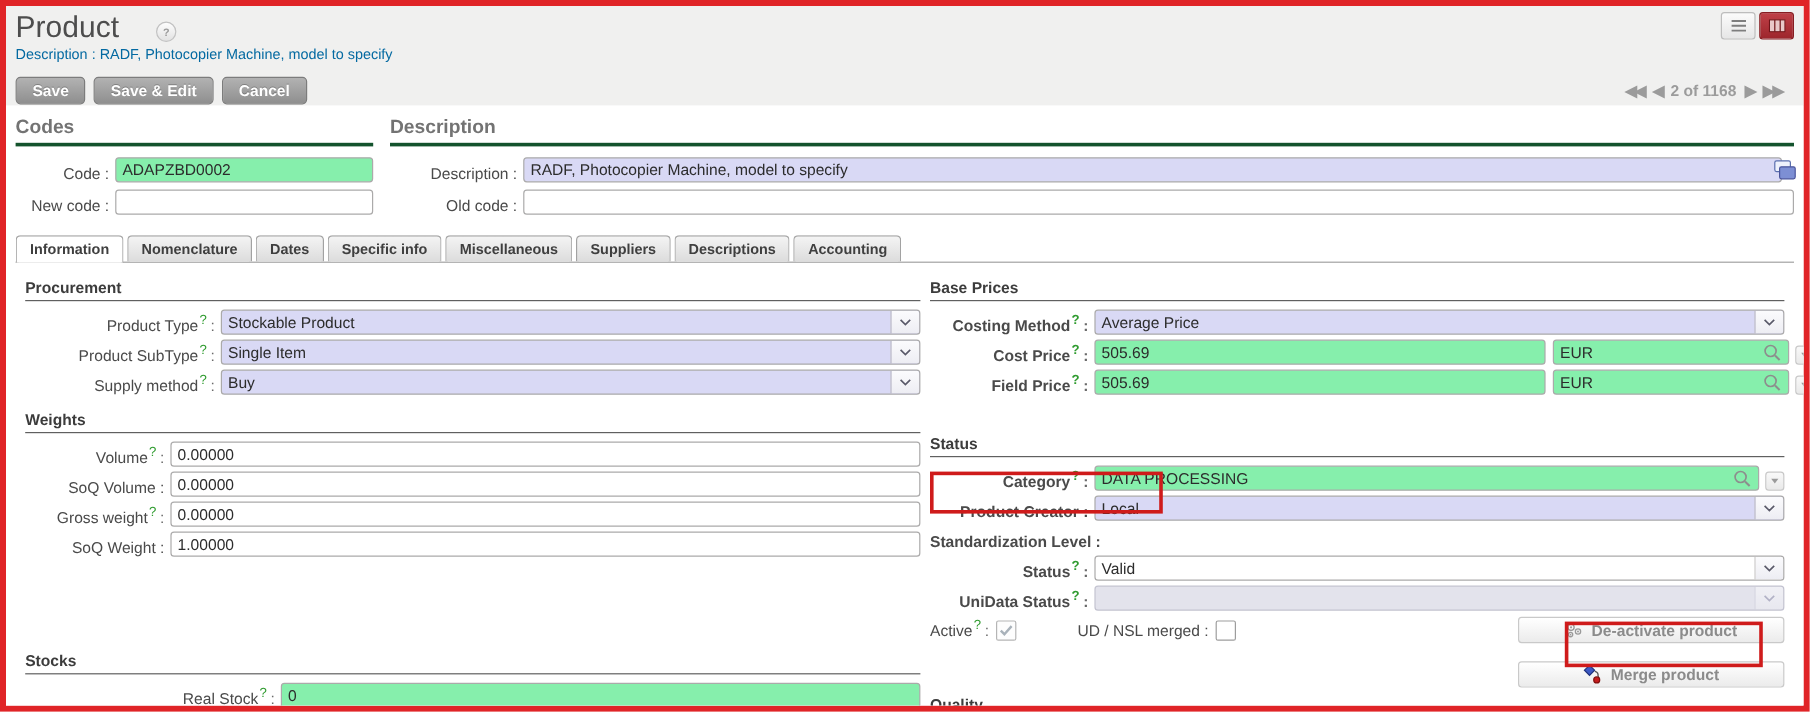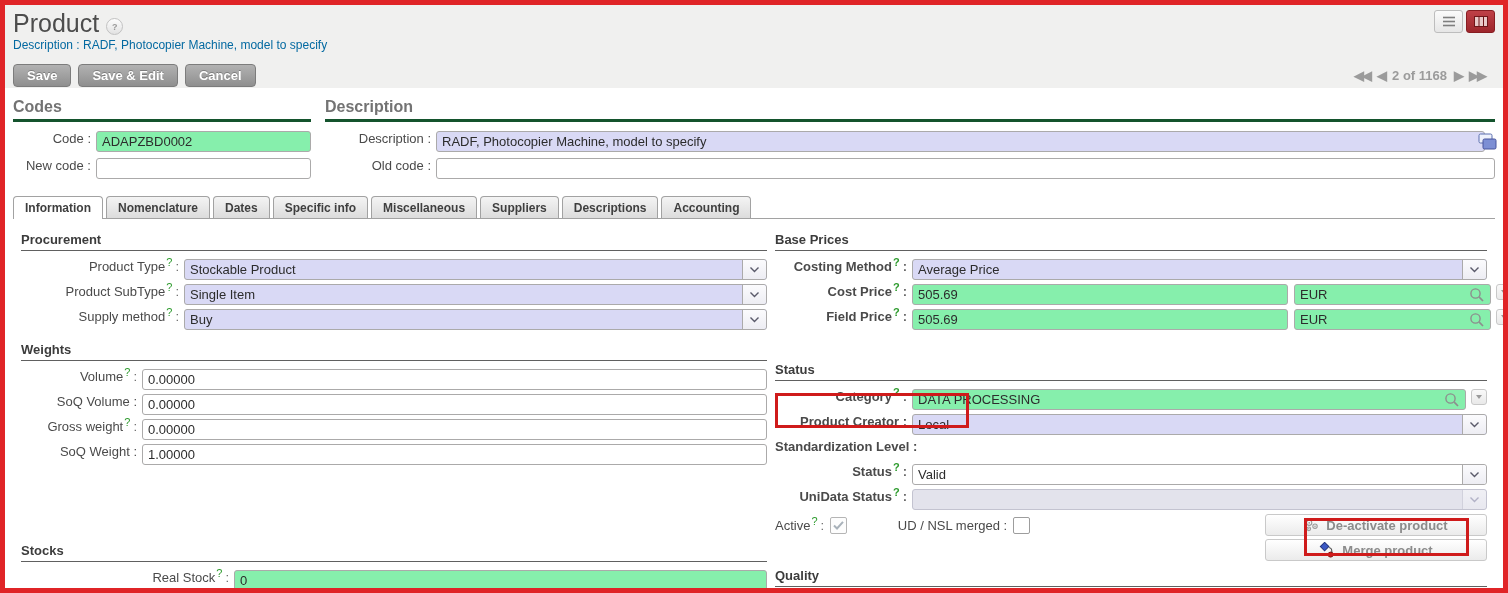--- a/index.html
+++ b/index.html
@@ -3,21 +3,21 @@
 <meta charset="utf-8">
 <style>
   html,body{margin:0;padding:0;}
   body{
     width:1508px;height:593px;box-sizing:border-box;
     border:5px solid #e02427;background:#fff;overflow:hidden;position:relative;
     font-family:"Liberation Sans",sans-serif;color:#4a4a4a;font-size:13px;
   }
   
   .tophead{background:#f0f0ef;padding:5px 8px 0 8px;height:83px;box-sizing:border-box;}
-  .title-row{display:flex;align-items:flex-start;}
+  .title-row{display:flex;align-items:flex-start;gap:24px;}
   .page-title{font-size:25px;color:#4d4d4d;font-weight:normal;line-height:27px;}
   .help-bubble{width:15px;height:15px;border-radius:50%;border:1px solid #c2c2c2;
     background:linear-gradient(#fdfdfd,#e2e2e2);color:#9a9a9a;font-size:9px;font-weight:bold;
     display:inline-flex;align-items:center;justify-content:center;margin:8px 0 0 7px;}
   .view-switch{margin-left:auto;display:flex;gap:3px;}
   .vs-btn{width:27px;height:21px;border:1px solid #bdbdbd;border-radius:3px;
     background:linear-gradient(#fbfbfb,#e6e6e6);display:flex;align-items:center;justify-content:center;}
   .vs-btn.red{background:linear-gradient(#bf4047,#9d262c);border-color:#871d22;}
   .subtitle{font-size:12px;color:#0369a1;margin-top:1px;}
   .btnrow{display:flex;align-items:center;margin-top:12px;}
@@ -27,21 +27,21 @@
   .pager{margin-left:auto;display:flex;align-items:center;gap:7px;color:#9b9b9b;
     font-size:13px;font-weight:bold;padding-right:10px;}
   .pager .arr{letter-spacing:-2px;cursor:pointer;}
   
   .formarea{padding:9px 8px 0 8px;background:#fff;}
   .ghead{font-size:16px;font-weight:bold;color:#737373;border-bottom:3px solid #14532d;
     padding:1px 0 3px 0;margin-bottom:9px;}
   .groups{display:flex;}
   .grp-codes{width:298px;margin-right:14px;flex:0 0 auto;}
   .grp-desc{flex:1;}
-  .frow{display:flex;align-items:flex-start;height:21px;margin-bottom:6px;position:relative;}
+  .frow{display:flex;align-items:flex-end;height:21px;margin-bottom:6px;position:relative;}
   .flabel{text-align:right;padding-right:5px;color:#4a4a4a;white-space:nowrap;flex:0 0 auto;}
   .help{color:#2e9b2e;font-size:11px;vertical-align:top;position:relative;top:-3px;margin:0 1px;}
   .colon{color:#6a6a6a;margin-left:2px;}
   .fld{height:21px;border:1px solid #abaaaa;border-radius:3px;background:#fff;
     display:flex;align-items:center;padding:0 5px;box-sizing:border-box;flex:1;
     color:#2c2c2c;overflow:hidden;white-space:nowrap;}
   .fld.lav{background:#d9d9f5;}
   .fld.ro{background:#86efac;}
   .fld.dis{background:#e3e3ec;border-color:#c3c3d0;}
   .chev{margin-left:auto;align-self:stretch;width:23px;border-left:1px solid #abaaaa;
@@ -75,21 +75,21 @@
   .mt-stocks{margin-top:78px;}
   .mt-quality{margin-top:6px;}
   .val376{flex:0 0 376px;}
   .cur{flex:0 0 197px;margin-left:6px;}
   .cb{width:17px;height:17px;border:1px solid #9d9d9d;border-radius:2px;background:#fff;
     display:flex;align-items:center;justify-content:center;flex:0 0 auto;box-sizing:border-box;}
   .cb.dis{border-color:#b5b5b5;background:#fdfdfd;}
   .pbtn{height:22px;width:222px;border:1px solid #c9c9c9;border-radius:3px;
     background:linear-gradient(#ffffff,#ebebeb);color:#8b8b8b;font-size:13px;font-weight:bold;
     display:flex;align-items:center;justify-content:center;gap:6px;cursor:pointer;flex:0 0 auto;box-sizing:border-box;}
-  .statusrow{display:flex;align-items:center;height:22px;margin-bottom:3px;}
+  .statusrow{display:flex;align-items:center;height:22px;margin-bottom:15px;}
   .udlabel{width:160px;text-align:right;padding-right:6px;white-space:nowrap;}
   .mergerow{display:flex;justify-content:flex-end;height:22px;margin-bottom:4px;}
   .qrow{display:flex;align-items:center;height:22px;}
   .qbtn{flex:1;margin-left:32px;width:auto;}
   .t-icon{position:absolute;right:-2px;top:2px;}
   .desc-fld{margin-right:10px;}
   
   .annot{position:absolute;border:3px solid #cf1b1b;pointer-events:none;z-index:5;}
   #annot-pc{left:770px;top:388px;width:188px;height:29px;}
   #annot-merge{left:1299px;top:513px;width:159px;height:32px;}

